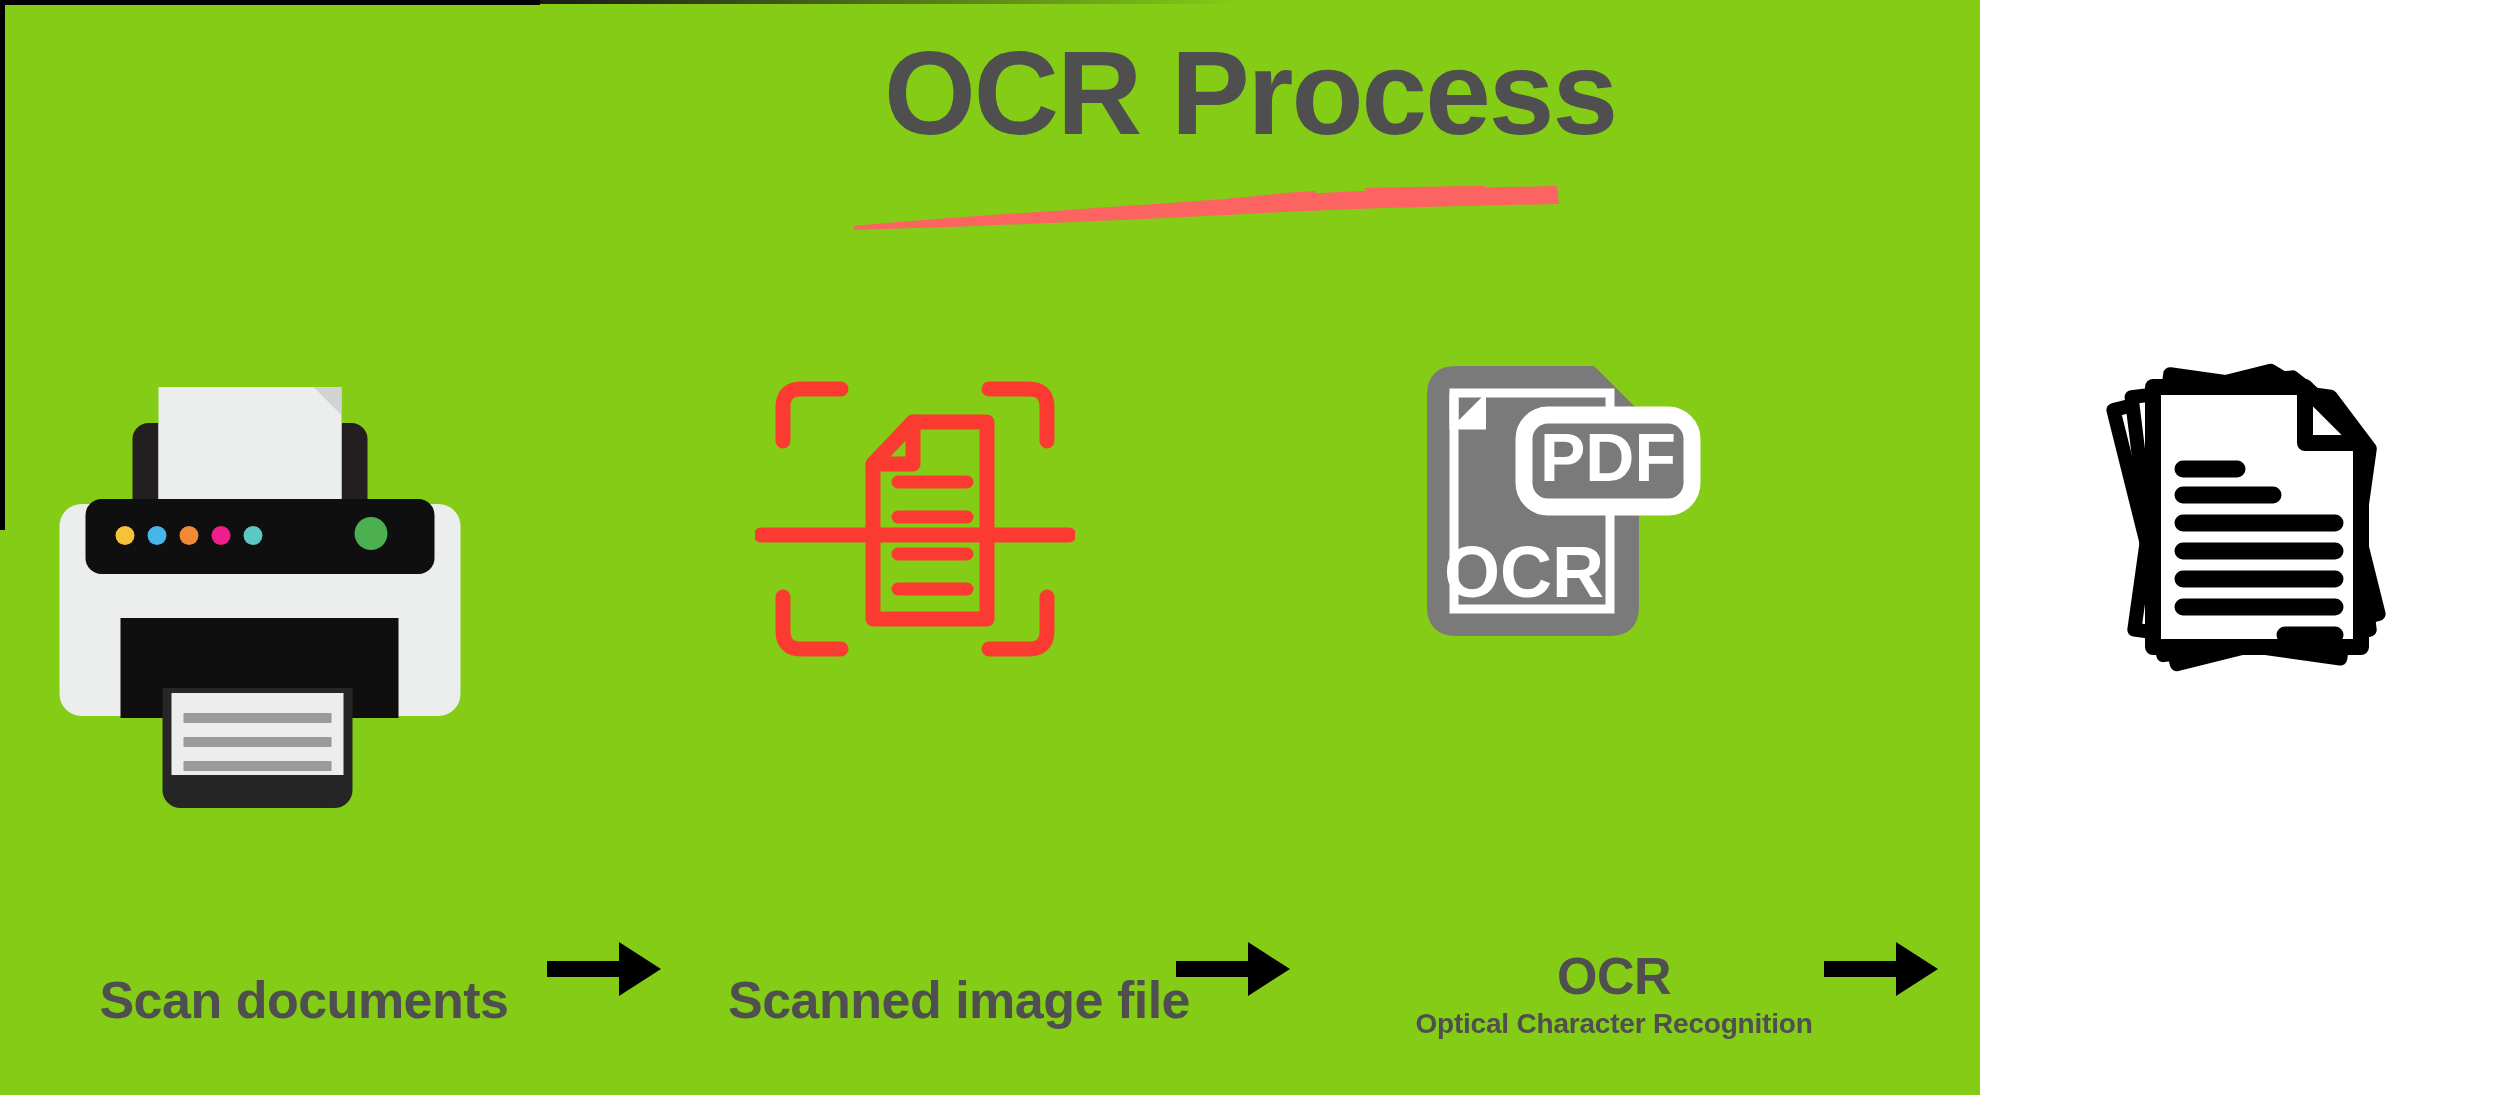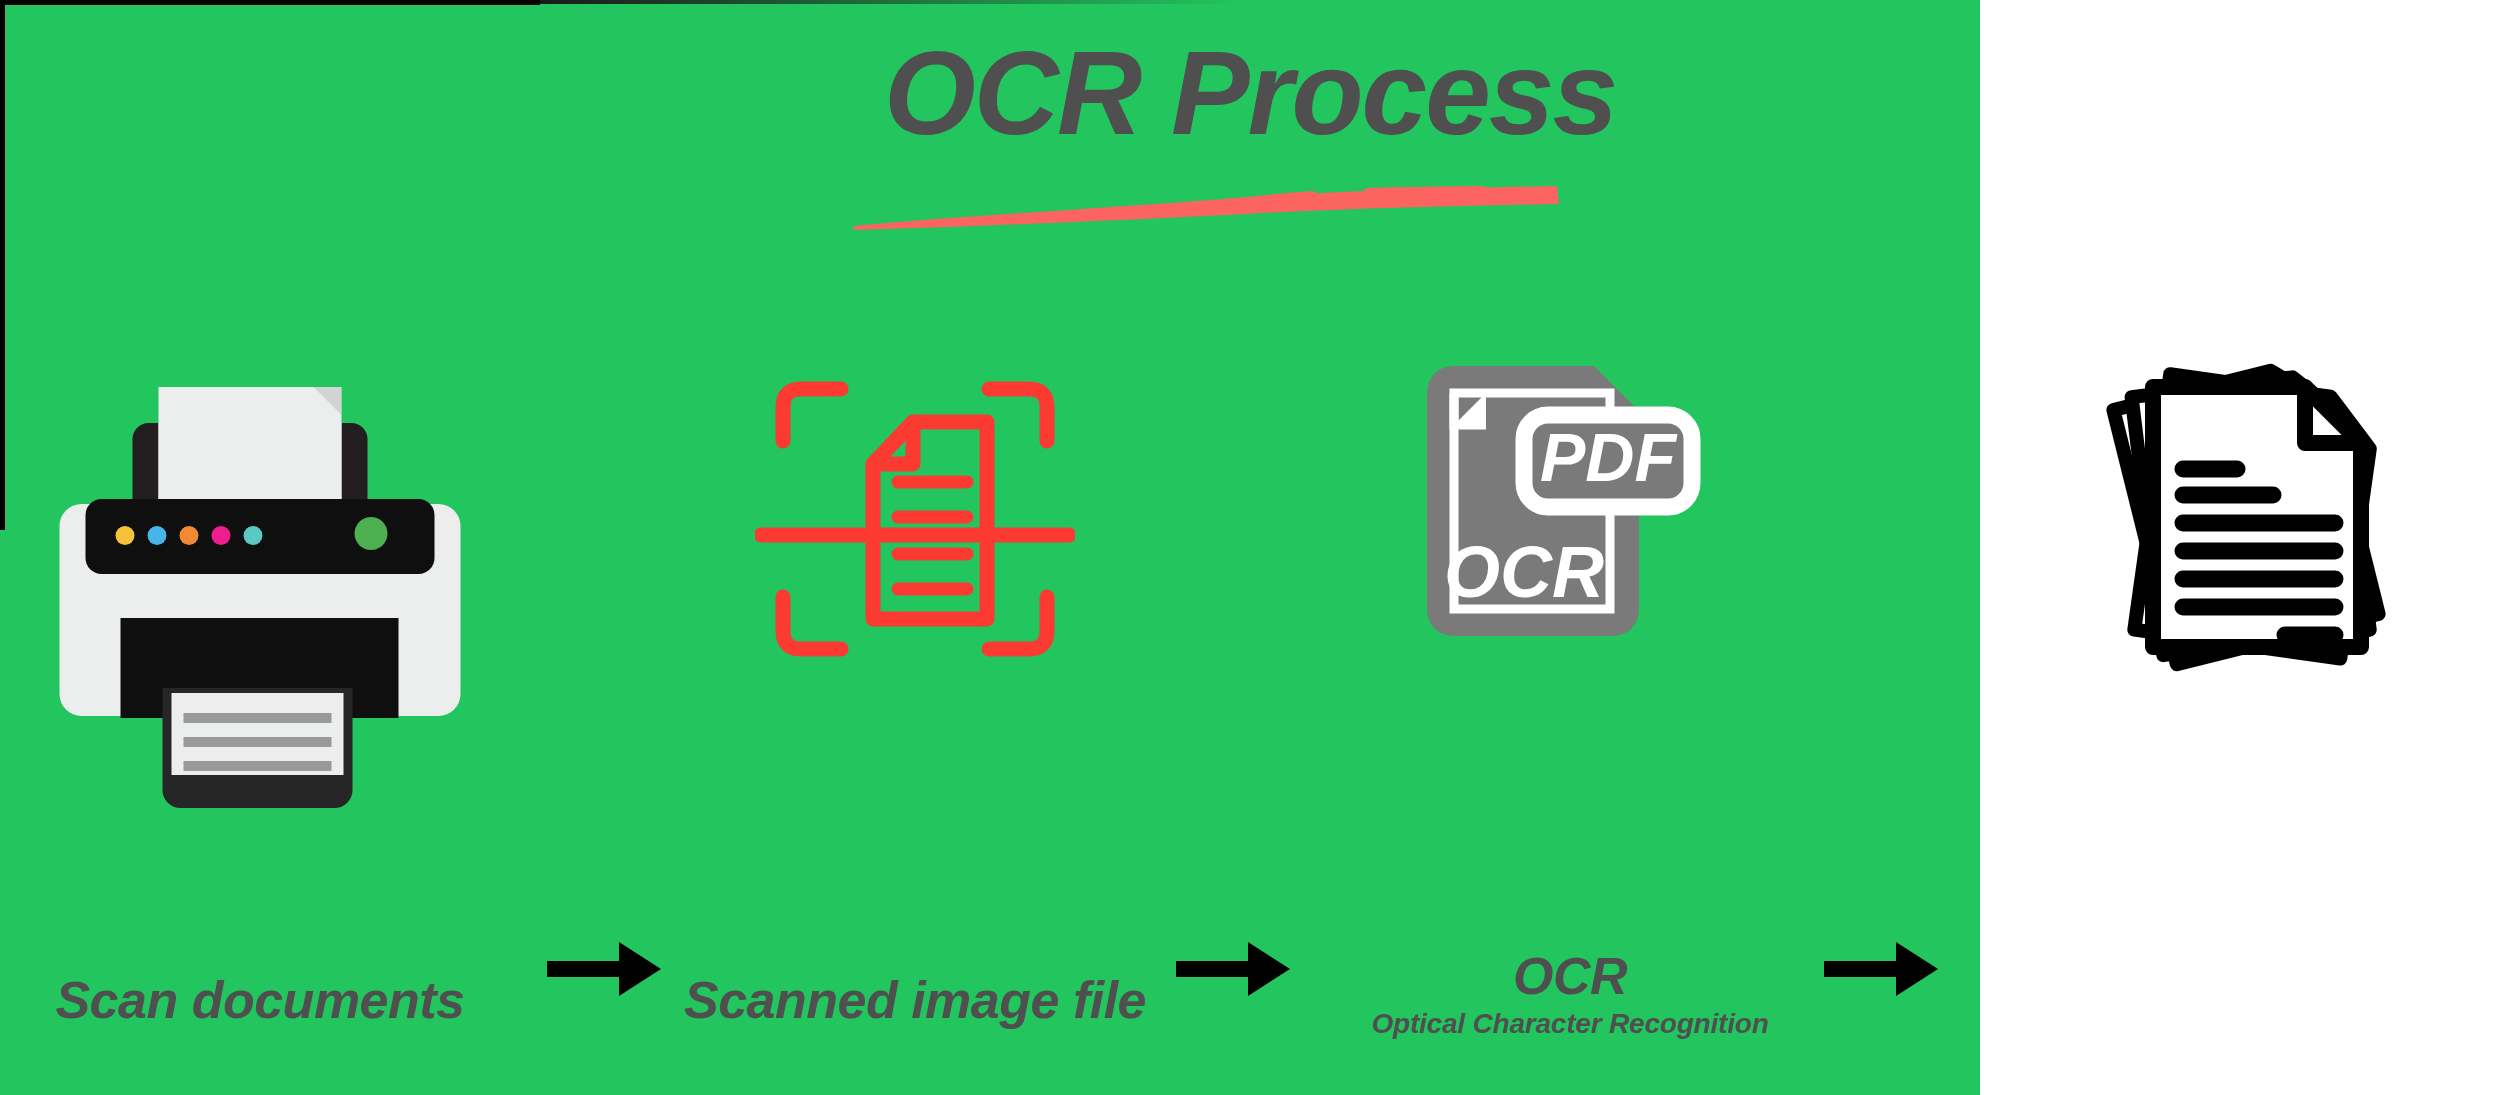--- a/index.html
+++ b/index.html
@@ -11,22 +11,21 @@
     width: 2500px;
     height: 1095px;
     font-family: "Liberation Sans", sans-serif;
     overflow: hidden;
   }
 
   #canvas {
     position: relative;
     width: 1980px;
     height: 1095px;
-    background: #22c55e;
-    font-style: italic;
+    background: #84cc16;
   }
 
   
   .edge-left {
     position: absolute;
     left: 0; top: 0;
     width: 5px; height: 530px;
     background: #000000;
   }
   .edge-top {
@@ -180,20 +179,21 @@
   .labels {
     position: absolute;
     top: 930px;
     left: 0;
     width: 2500px;
     height: 165px;
   }
   .label-block {
     position: absolute;
     text-align: center;
+    padding-left: 44px;
   }
   .label-main {
     font-size: 52px;
     font-weight: bold;
     color: #4f4f4f;
     letter-spacing: -0.5px;
     line-height: 1.08;
     white-space: nowrap;
     font-family: "Liberation Sans", sans-serif;
   }

